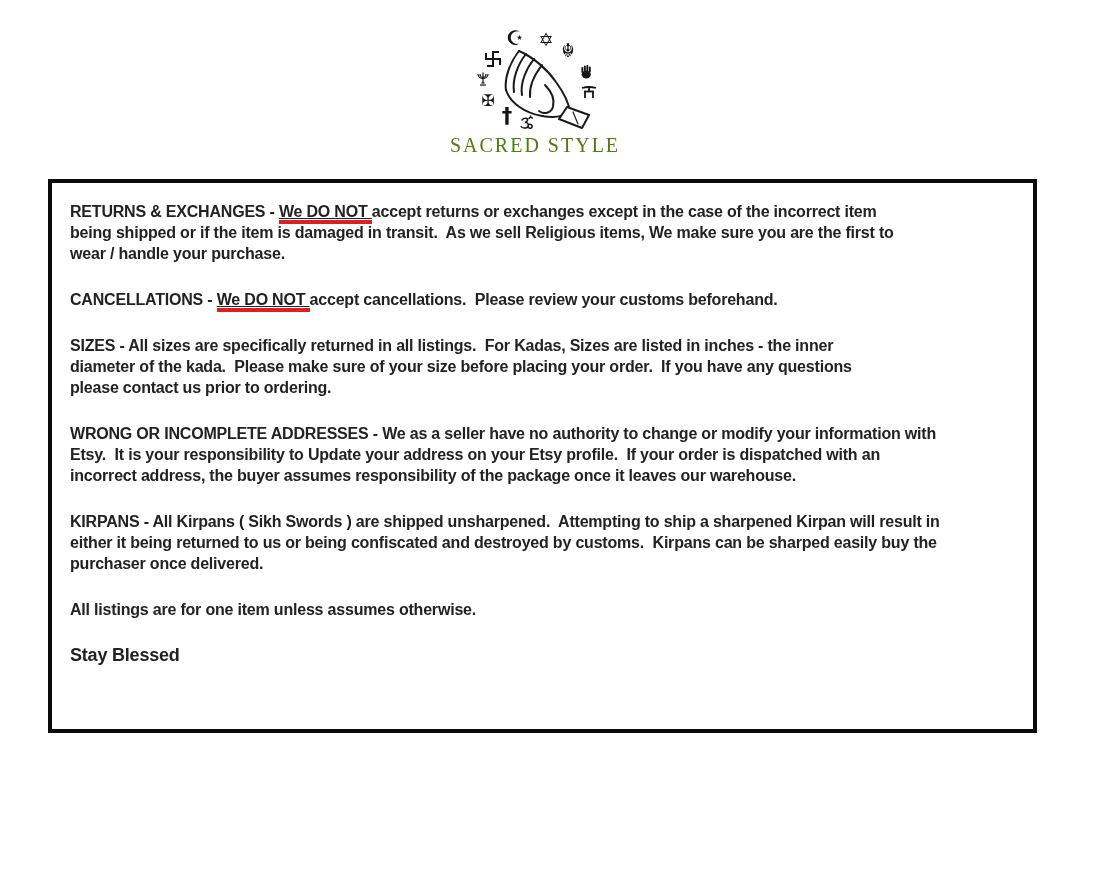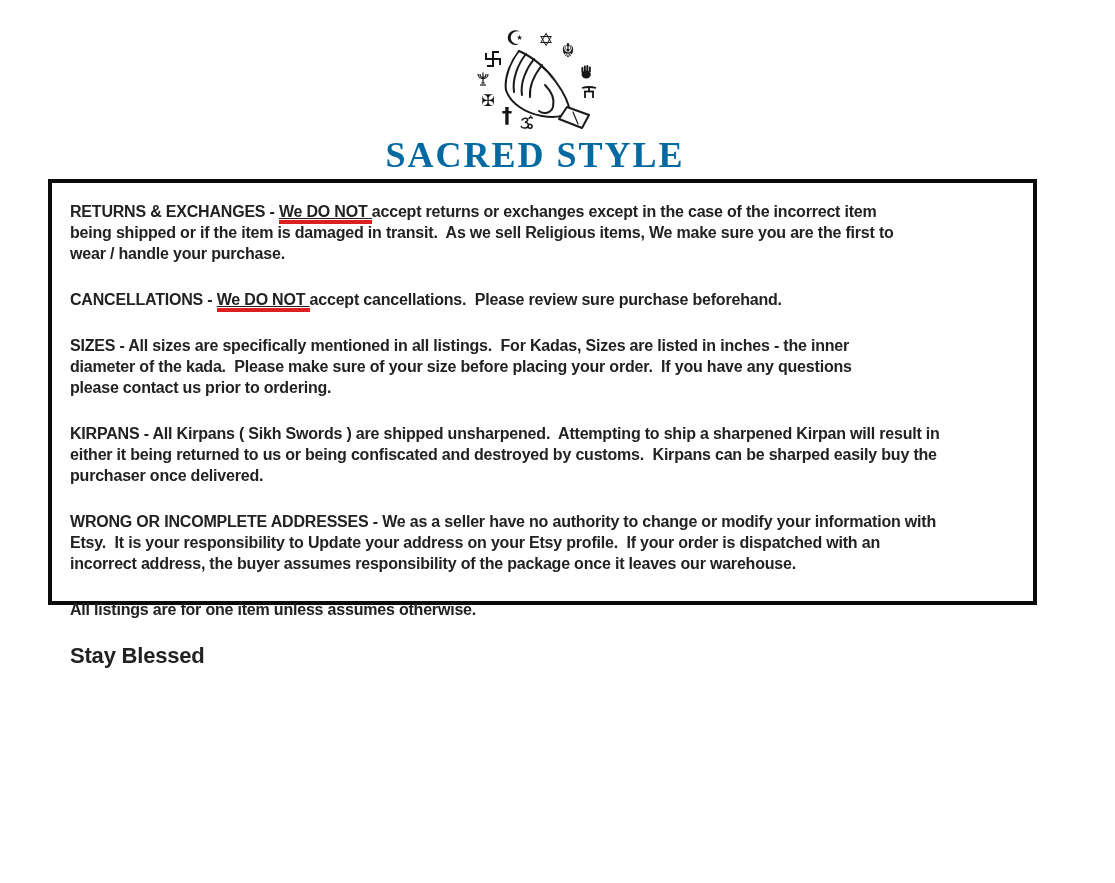--- a/index.html
+++ b/index.html
@@ -15,30 +15,30 @@
   .s-khanda{left:131px;top:25px;font-size:19px;}
   .s-jain{left:149px;top:46px;}
   .s-torii{left:152px;top:67px;}
   .s-swastika{left:56px;top:34px;}
   .s-menorah{left:46px;top:53px;}
   .s-pattee{left:51px;top:76px;font-size:16px;font-weight:bold;}
   .s-cross{left:70px;top:91px;font-size:21px;font-weight:bold;}
   .s-om{left:90px;top:98px;}
   .hands{position:absolute;left:52px;top:22px;}
   .brand{position:absolute;left:535px;top:134px;transform:translateX(-50%);
-         font-family:"Liberation Serif",serif;font-size:36px;letter-spacing:2px;
-         white-space:nowrap;color:#0369a1;font-weight:bold;}
+         font-family:"Liberation Serif",serif;font-size:20px;letter-spacing:2px;
+         white-space:nowrap;color:#4d7c0f;}
   
-  .policy-box{position:absolute;left:48px;top:179px;width:989px;height:426px;
+  .policy-box{position:absolute;left:48px;top:179px;width:989px;height:554px;
               box-sizing:border-box;border:4px solid #0b0b0b;padding:18px 16px 0 18px;background:#fff;}
   .para{margin:0 0 25px 0;font-size:16px;font-weight:bold;line-height:21px;
         letter-spacing:-0.2px;white-space:pre-wrap;color:#222;}
   .para span{white-space:pre-wrap;}
   .donot{text-decoration:underline;border-bottom:4px solid #dc1f1f;padding-bottom:0px;}
-  .signoff{font-size:22px;margin-bottom:0;}
+  .signoff{font-size:18px;margin-bottom:0;}
 </style>
 </head>
 <body>
 
 <div class="page">
 
   <div class="emblem">
     <span class="sym s-swastika">
       <svg width="16" height="16" viewBox="-8 -8 16 16" stroke="#151515" stroke-width="2" fill="none">
         <path d="M0,0 L0,-7 L6,-7"></path>
@@ -100,33 +100,33 @@
     </svg>
   </div>
 
   <div class="brand">SACRED STYLE</div>
 
   <div class="policy-box">
     <p class="para"><span>RETURNS &amp; EXCHANGES - </span><span class="donot">We DO NOT </span><span>accept returns or exchanges except in the case of the incorrect item
 being shipped or if the item is damaged in transit.  As we sell Religious items, We make sure you are the first to
 wear / handle your purchase.</span></p>
 
-    <p class="para"><span>CANCELLATIONS - </span><span class="donot">We DO NOT </span><span>accept cancellations.  Please review sure purchase beforehand.</span></p>
+    <p class="para"><span>CANCELLATIONS - </span><span class="donot">We DO NOT </span><span>accept cancellations.  Please review your customs beforehand.</span></p>
 
-    <p class="para">SIZES - All sizes are specifically mentioned in all listings.  For Kadas, Sizes are listed in inches - the inner
+    <p class="para">SIZES - All sizes are specifically returned in all listings.  For Kadas, Sizes are listed in inches - the inner
 diameter of the kada.  Please make sure of your size before placing your order.  If you have any questions
 please contact us prior to ordering.</p>
 
 
+    <p class="para">WRONG OR INCOMPLETE ADDRESSES - We as a seller have no authority to change or modify your information with
+Etsy.  It is your responsibility to Update your address on your Etsy profile.  If your order is dispatched with an
+incorrect address, the buyer assumes responsibility of the package once it leaves our warehouse.</p>
+
     <p class="para">KIRPANS - All Kirpans ( Sikh Swords ) are shipped unsharpened.  Attempting to ship a sharpened Kirpan will result in
 either it being returned to us or being confiscated and destroyed by customs.  Kirpans can be sharped easily buy the
 purchaser once delivered.</p>
-
-    <p class="para">WRONG OR INCOMPLETE ADDRESSES - We as a seller have no authority to change or modify your information with
-Etsy.  It is your responsibility to Update your address on your Etsy profile.  If your order is dispatched with an
-incorrect address, the buyer assumes responsibility of the package once it leaves our warehouse.</p>
 
     <p class="para">All listings are for one item unless assumes otherwise.</p>
 
     <p class="para signoff">Stay Blessed</p>
   </div>
 
 </div>
 
 </body></html>

